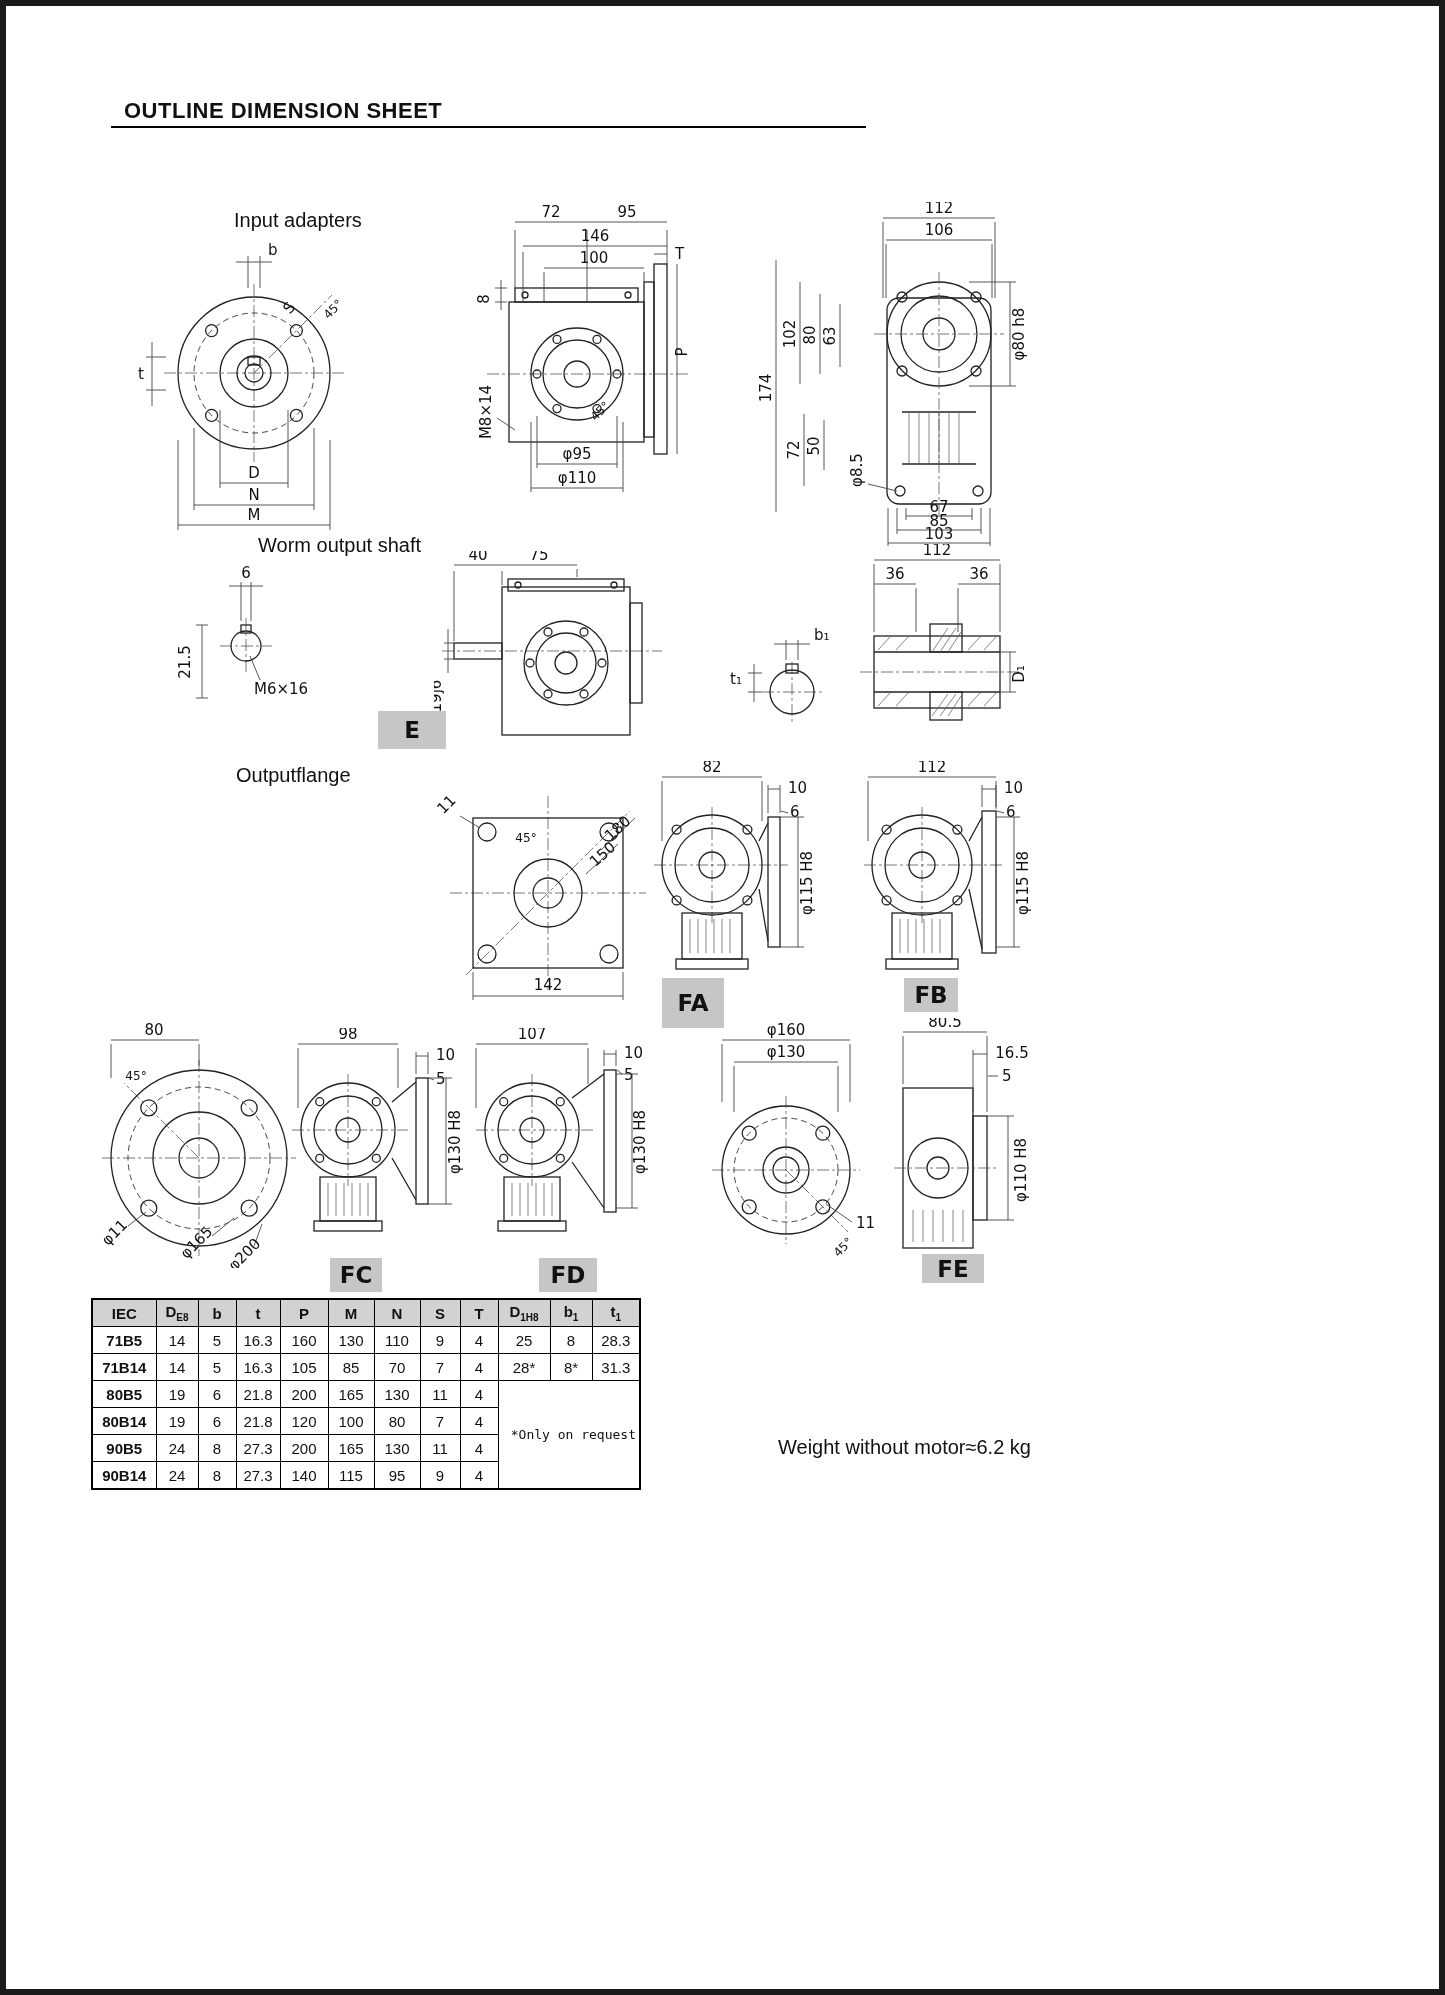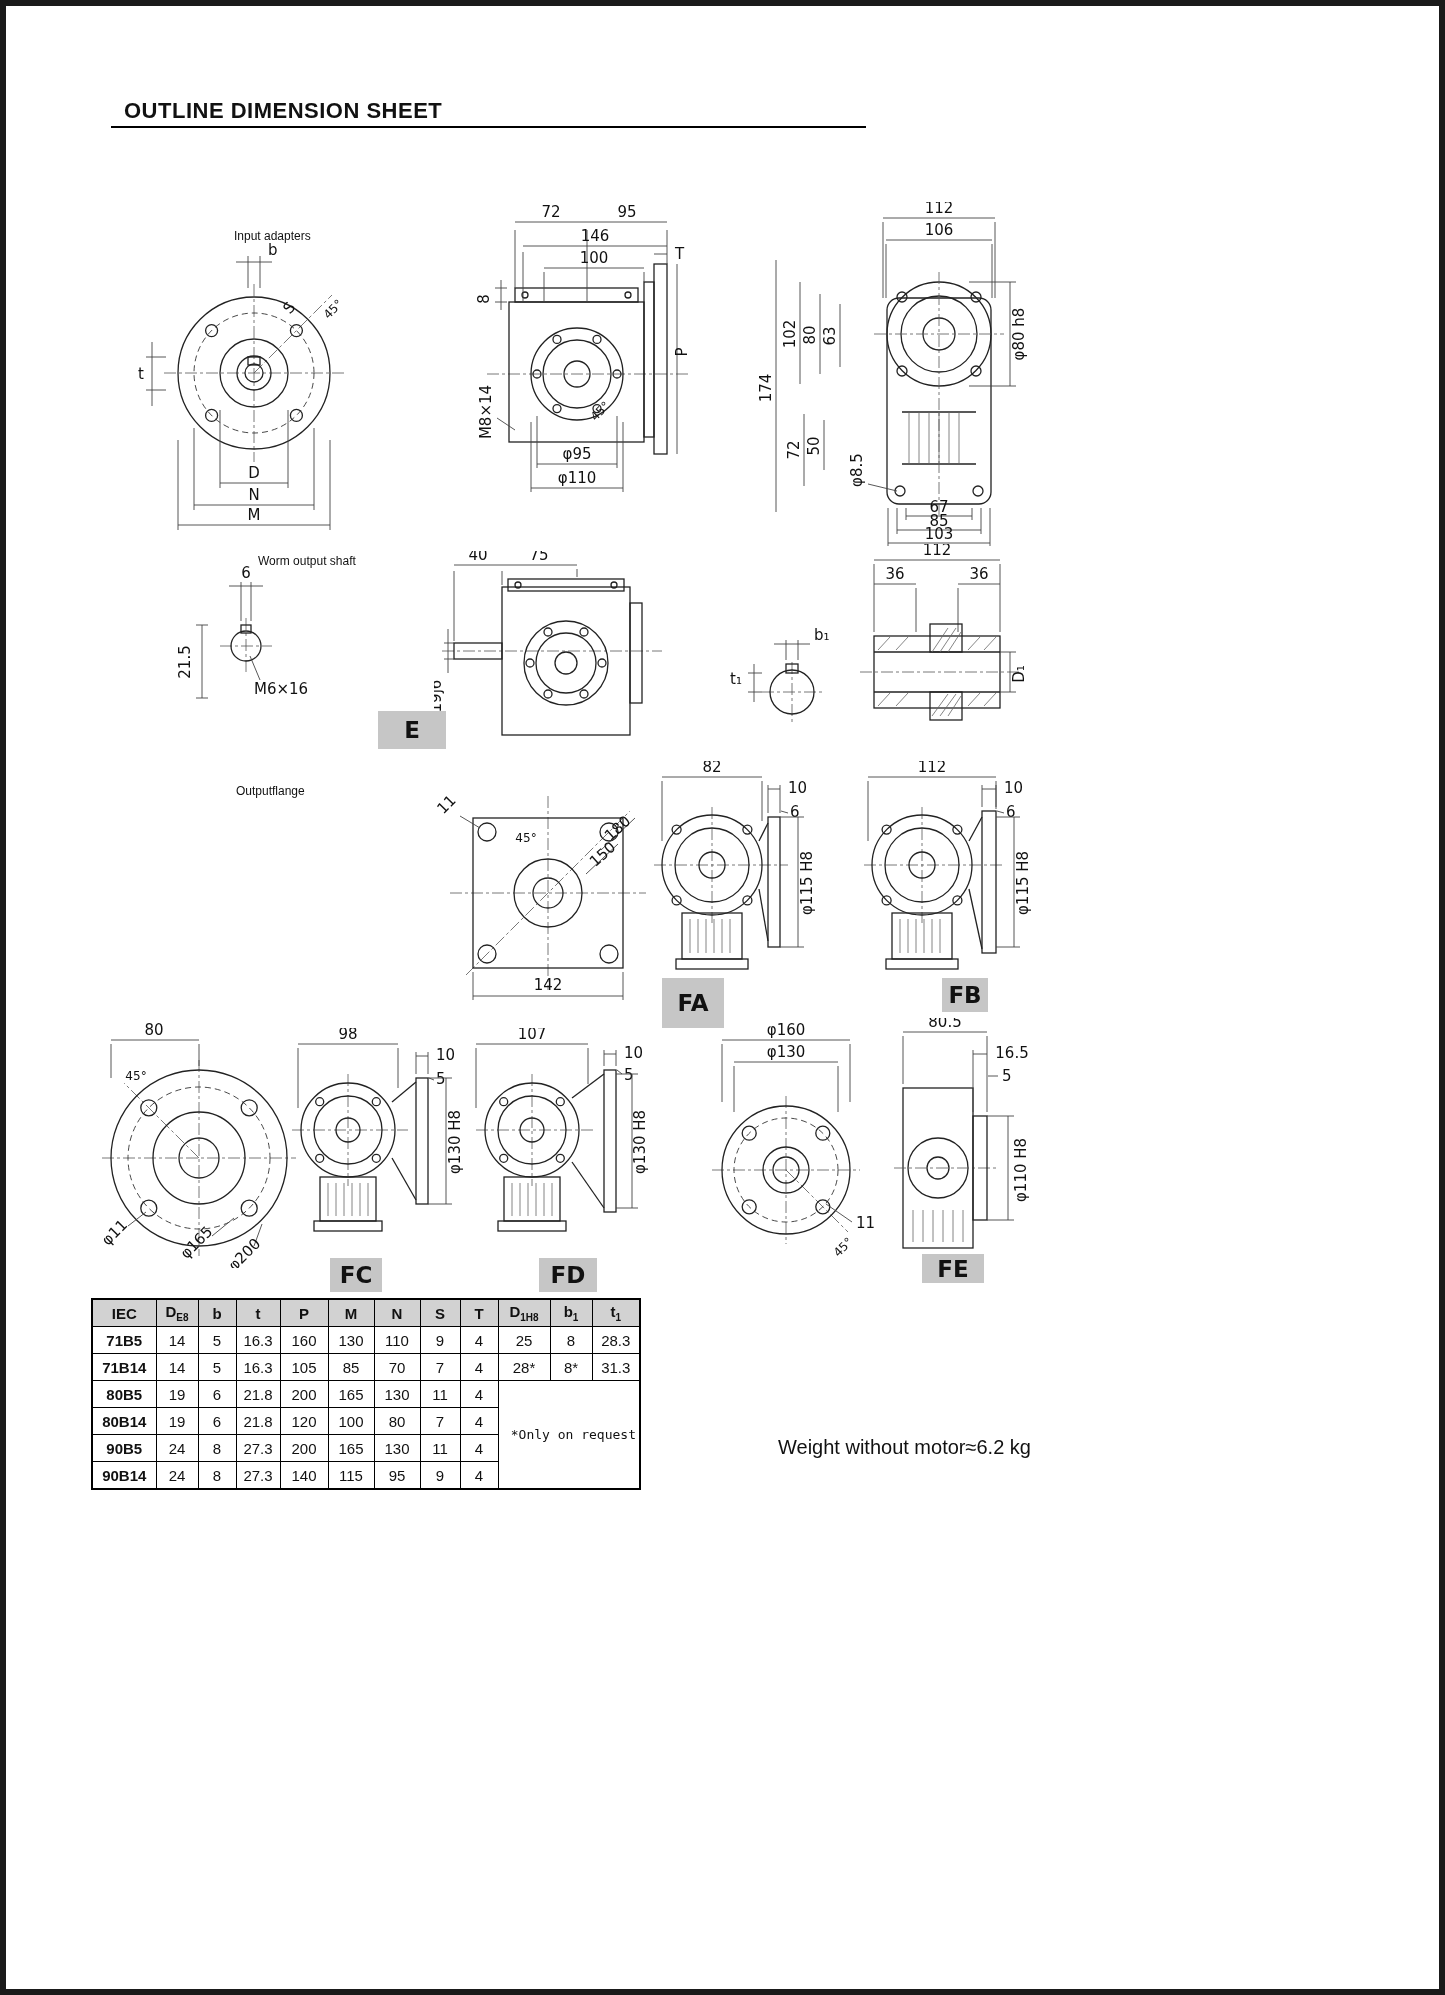--- a/index.html
+++ b/index.html
@@ -3,21 +3,21 @@
 <meta charset="utf-8">
 <style>
   html,body{margin:0;padding:0;background:#e8e8e8;}
   .sheet{position:relative;width:1445px;height:1995px;background:#fff;box-sizing:border-box;
          border:6px solid #1a1a1a;font-family:"Liberation Sans",sans-serif;color:#111;overflow:hidden;}
   .page-title{position:absolute;left:110px;top:84px;font-size:22px;font-weight:600;letter-spacing:.5px;margin:8px;}
   .title-rule{position:absolute;left:105px;top:120px;width:755px;border-top:2px solid #000;}
   .model-band{position:absolute;left:108px;top:148px;width:882px;height:42px;background:#c9c9c9;
               display:flex;align-items:center;}
   .model-band span{font-family:"DejaVu Sans",sans-serif;font-style:italic;font-weight:bold;font-size:28px;padding-left:26px;}
-  .section-label{position:absolute;font-size:12px;margin-top:20px;}
+  .section-label{position:absolute;font-size:20px;}
   .variant-label{position:absolute;background:#c6c6c6;display:flex;align-items:center;justify-content:center;
                  font-weight:bold;font-size:23px;font-family:"DejaVu Sans",sans-serif;}
   .draw{position:absolute;}
   .draw line,.draw rect,.draw circle,.draw polyline,.draw path{stroke:#222;stroke-width:1.3;fill:none;}
   .draw .d{stroke:#444;stroke-width:.9;}
   .draw .cl{stroke:#555;stroke-width:.8;stroke-dasharray:12 3 3 3;}
   .draw .dash{stroke:#333;stroke-width:.9;stroke-dasharray:6 4;}
   .draw .h{stroke:#666;stroke-width:.8;}
   .draw text{font-family:"DejaVu Sans",sans-serif;font-size:15px;fill:#111;stroke:none;text-anchor:middle;}
   .draw text.as{text-anchor:start;}
@@ -386,21 +386,21 @@
     <line class="d" x1="152" y1="46" x2="152" y2="24"></line>
     <line class="d" x1="138" y1="28" x2="152" y2="28"></line>
     <text class="as" x="160" y="32">10</text>
     <line class="d" x1="153" y1="50" x2="160" y2="52"></line>
     <text class="as" x="162" y="56">6</text>
     <line class="d" x1="152" y1="56" x2="176" y2="56"></line>
     <line class="d" x1="152" y1="186" x2="176" y2="186"></line>
     <line class="d" x1="170" y1="56" x2="170" y2="186"></line>
     <text x="184" y="122" transform="rotate(-90 184 122)">φ115 H8</text>
   </svg>
-  <div class="variant-label" style="left:936px;top:972px;width:46px;height:34px">FB</div>
+  <div class="variant-label" style="left:898px;top:972px;width:54px;height:34px">FB</div>
 
   <svg class="draw" style="left:78px;top:1012px" width="235" height="250" viewBox="0 0 235 250">
     <line class="cl" x1="18" y1="140" x2="212" y2="140"></line>
     <line class="cl" x1="115" y1="42" x2="115" y2="238"></line>
     <line class="cl" x1="115" y1="140" x2="40" y2="65"></line>
     <circle cx="115" cy="140" r="88"></circle>
     <circle class="dash" cx="115" cy="140" r="71"></circle>
     <circle cx="115" cy="140" r="46"></circle>
       <circle cx="115" cy="140" r="20"></circle>
     <circle cx="64.8" cy="89.8" r="8"></circle>

